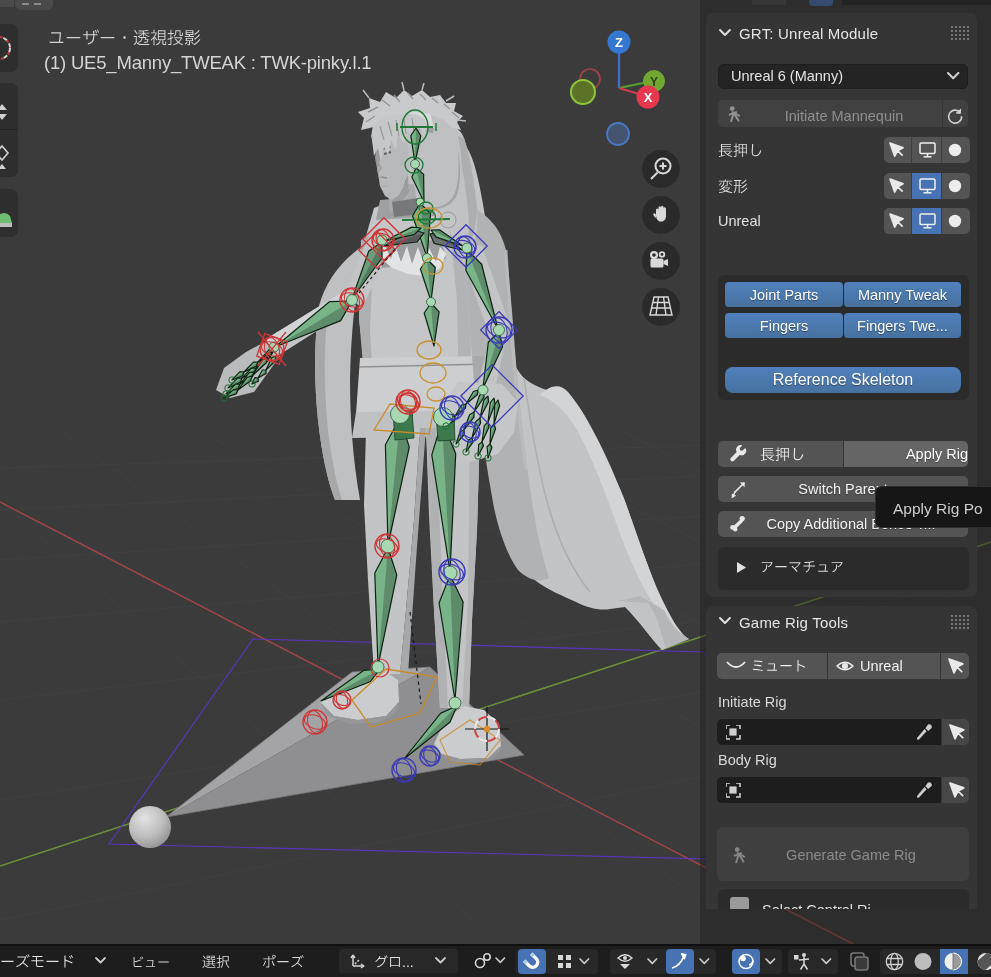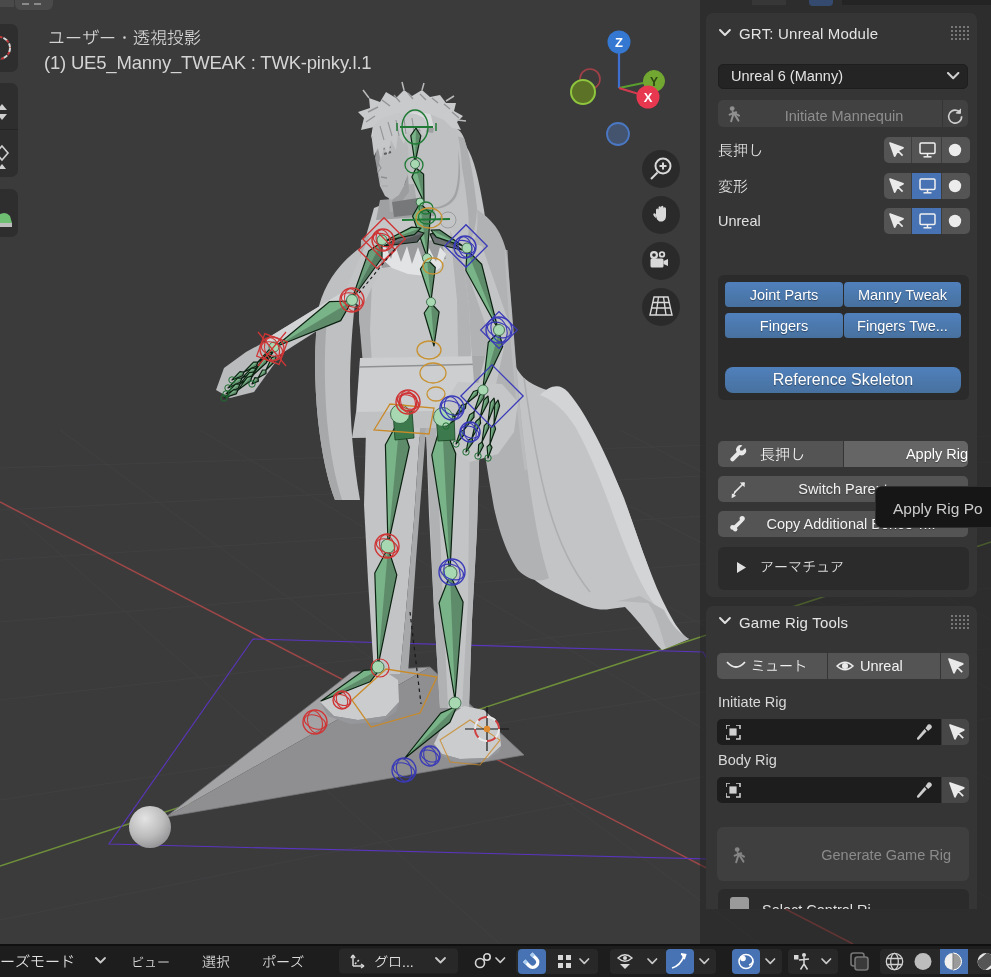--- a/index.html
+++ b/index.html
@@ -609,21 +609,21 @@
 <div style="position:absolute;left:717px;top:827px;width:252px;height:54px;background:#3f3f40;border-radius:6px"></div>
 <svg style="position:absolute;left:731px;top:845px" width="20" height="20">
     <g transform="translate(2,2)" stroke="#858585" fill="none" stroke-width="2" stroke-linecap="round">
       <circle cx="4.2" cy="2.6" r="2.4" fill="#858585" stroke="none"></circle>
       <path d="M8.2,6.2 L1.6,8.6"></path>
       <path d="M4.6,6.0 L11.0,9.6"></path>
       <path d="M5.6,7.4 L3.2,15.2"></path>
       <path d="M6.4,8.0 L10.4,14.6"></path>
     </g>
   </svg>
-<div style="position:absolute;left:751px;top:847px;width:200px;text-align:right;font-size:14.5px;color:#8b8b8b">Generate Game Rig</div>
+<div style="position:absolute;left:751px;top:847px;width:200px;text-align:center;font-size:14.5px;color:#8b8b8b">Generate Game Rig</div>
 <div style="position:absolute;left:718px;top:889px;width:251px;height:20px;background:#2b2b2b;border-radius:6px 6px 0 0;overflow:hidden">
     <div style="position:absolute;left:12px;top:8px;width:19px;height:16px;background:#9a9a9a;border-radius:3px"></div>
     <div style="position:absolute;left:44px;top:13px;font-size:14.5px;color:#e0e0e0">Select Control Ri...</div>
   </div>
 <div style="position:absolute;left:875px;top:486px;width:116px;height:42px;background:#161616;border:1px solid #2e2e2e;border-radius:6px 0 0 6px;border-right:none;box-sizing:border-box;z-index:30"></div>
 <div style="position:absolute;left:893px;top:500px;font-size:15.5px;color:#cccccc;z-index:31;white-space:nowrap">Apply Rig Po</div>
 <div style="position:absolute;left:0;top:944px;width:991px;height:2px;background:#101010"></div>
 <div style="position:absolute;left:0;top:946px;width:991px;height:31px;background:#1d1d1d"></div>
 <svg style="position:absolute;left:0;top:946px" width="991" height="31" viewBox="0 0 991 31">
     <path transform="translate(-15,21)" d="M10.9 -11.3Q10.9 -12.1 11.4 -12.6Q11.9 -13.1 12.8 -13.1Q13.6 -13.1 14.1 -12.6Q14.7 -12.1 14.7 -11.3Q14.7 -10.5 14.1 -10.0Q13.6 -9.5 12.8 -9.5Q11.9 -9.5 11.4 -10.0Q10.9 -10.5 10.9 -11.3ZM13.9 -11.2V-11.4Q13.9 -11.8 13.6 -12.1Q13.3 -12.4 12.8 -12.4Q12.3 -12.4 12.0 -12.1Q11.7 -11.8 11.7 -11.4V-11.2Q11.7 -10.8 12.0 -10.5Q12.3 -10.2 12.8 -10.2Q13.3 -10.2 13.6 -10.5Q13.9 -10.8 13.9 -11.2ZM4.6 0.5 4.4 -0.5H6.8V-8.2H1.4V-9.2H6.8V-11.7H7.9V-9.2H13.0V-8.2H7.9V-0.6Q7.9 0.0 7.6 0.3Q7.3 0.5 6.8 0.5ZM1.0 -1.6Q1.8 -2.7 2.4 -4.0Q3.0 -5.3 3.3 -6.7L4.3 -6.5Q4.0 -5.0 3.4 -3.6Q2.8 -2.2 2.0 -1.1ZM12.7 -1.1Q11.2 -3.5 10.3 -6.4L11.3 -6.7Q12.2 -3.9 13.7 -1.6Z M28.5 -5.1H16.5V-6.3H28.5Z M43.3 -12.8Q44.1 -11.5 44.7 -10.2L43.9 -9.8Q43.2 -11.3 42.5 -12.4ZM42.2 -9.2Q41.7 -10.5 40.9 -11.8L41.7 -12.1Q42.6 -10.6 43.0 -9.5ZM38.6 -4.5Q41.0 -2.8 43.2 -0.6L42.5 0.2Q40.3 -2.1 37.9 -3.7Q35.5 -1.2 31.8 0.2L31.3 -0.8Q34.8 -2.1 37.0 -4.4Q39.2 -6.7 39.8 -9.5H32.4V-10.6H41.0Q41.0 -10.0 40.8 -9.1Q40.3 -6.7 38.6 -4.5Z M58.6 -5.7H52.0V-2.5Q52.0 -1.7 52.4 -1.3Q52.8 -0.9 53.7 -0.9H58.2V0.1H53.7Q52.3 0.1 51.6 -0.5Q51.0 -1.1 51.0 -2.5V-5.7H46.4V-6.7H51.0V-10.1H47.3V-11.1H57.5V-10.1H52.0V-6.7H58.6Z M73.5 -5.1H61.5V-6.3H73.5Z M87.2 -8.9Q86.4 -10.4 85.7 -11.5L86.5 -11.9Q87.4 -10.5 87.9 -9.3ZM80.5 -11.6V-7.5Q84.2 -6.2 87.6 -4.4L87.1 -3.4Q83.7 -5.2 80.5 -6.3V0.6H79.4V-11.6ZM85.5 -8.2Q84.9 -9.5 84.0 -10.8L84.8 -11.2Q85.8 -9.6 86.3 -8.5Z" fill="#e0e0e0"></path>

